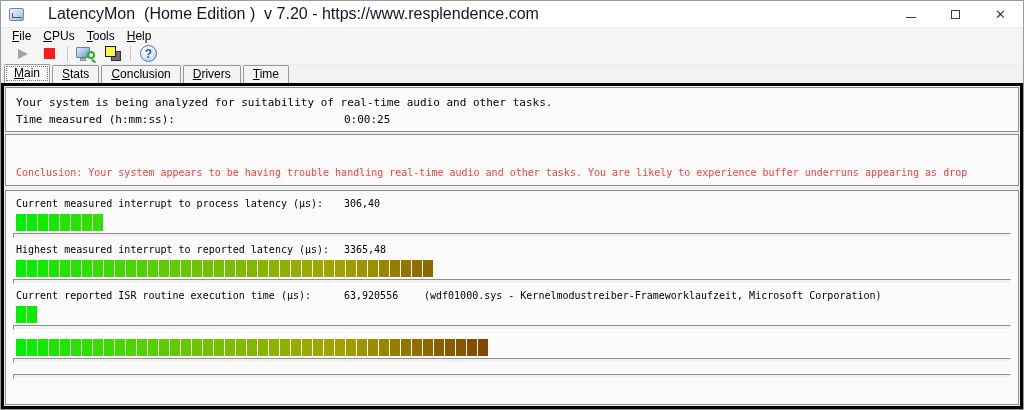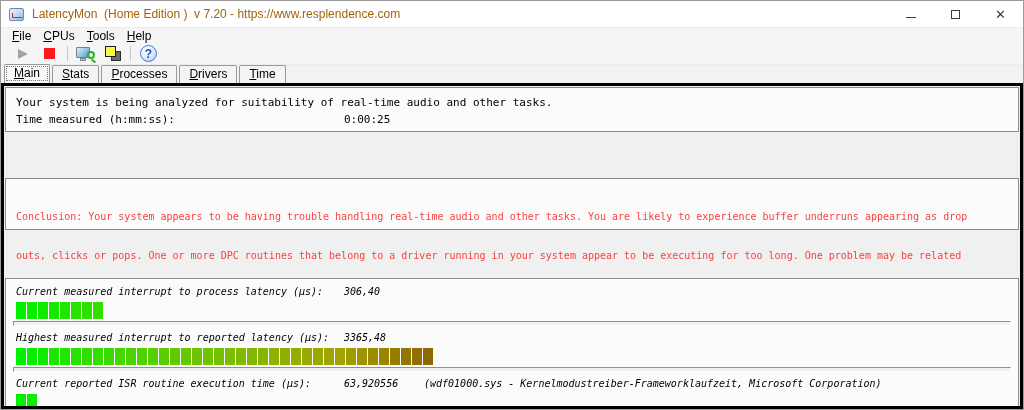--- a/index.html
+++ b/index.html
@@ -21,21 +21,21 @@
   }
   .app-icon {
     width: 15px; height: 13px; position: relative; flex: none;
     border: 1px solid #6a89b4; border-radius: 2px;
     background: linear-gradient(135deg, #eaf3fb 0%, #bcd6ee 60%, #8fb8dd 100%);
   }
   .app-icon::after {
     content: ""; position: absolute; left: 2px; top: 4px; width: 9px; height: 4px;
     border-bottom: 1px solid #2d7a2d; border-left: 1px solid #b03030;
   }
-  .title-text { margin-left: 8px; font-size: 12px; color: #a16207; white-space: pre; }
+  .title-text { margin-left: 24px; font-size: 16px; color: #0f172a; white-space: pre; }
   .win-controls { margin-left: auto; display: flex; height: 100%; flex: none; }
   .win-btn { width: 45px; height: 100%; display: flex; align-items: center; justify-content: center; color: #3c3c3c; font-size: 13px; }
   .glyph-min { width: 10px; border-top: 1px solid #3c3c3c; margin-top: 6px; }
   .glyph-max { width: 9px; height: 9px; border: 1px solid #3c3c3c; }
   .glyph-close { font-size: 13px; line-height: 1; }
 
   
   .menubar {
     height: 16px; background: #f5f5f5; flex: none;
     display: flex; align-items: center; padding-left: 5px;
@@ -103,39 +103,38 @@
   }
 
   
   .content {
     flex: 1; margin: 0;
     border: 3px solid #000000;
     background: #f0f0f0;
     padding: 1px;
     display: flex; flex-direction: column;
     overflow: hidden;
-    gap: 44px;
   }
   .panel { border: 1px solid #8d8d8d; background: #fbfbfb; flex: none; }
 
   .status-panel {
     height: 45px; margin-bottom: 2px;
     font-family: "DejaVu Sans Mono", monospace; font-size: 11px; color: #000;
     padding: 6px 0 0 10px; line-height: 17px;
   }
   .lbl-col { display: inline-block; width: 328px; }
 
   .conclusion-panel {
     height: 52px; margin-bottom: 4px;
     font-family: "DejaVu Sans Mono", monospace; font-size: 10px;
     padding: 5px 0 0 10px; line-height: 13px; white-space: pre;
   }
 
   .meters-panel { flex: 1; padding-top: 1px; }
-  .meter-row { padding-top: 5px; font-style: italic; }
+  .meter-row { padding-top: 5px; }
   .meter-line {
     font-family: "DejaVu Sans Mono", monospace; font-size: 10px; color: #000;
     padding-left: 10px; line-height: 13px; white-space: nowrap;
   }
   .meter-label { display: inline-block; width: 328px; }
   .meter-value { display: inline-block; min-width: 74px; }
   .meter-detail { margin-left: 6px; }
   .meter-bar { display: flex; height: 17px; margin: 4px 0 2px 10px; }
   .seg { width: 10px; height: 17px; margin-right: 1px; flex: none; }
   .meter-track {
@@ -198,21 +197,21 @@
     </div>
     <div class="tsep"></div>
     <div class="tbtn">
       <span class="help-icon">?</span>
     </div>
   </div>
 
   <div class="tabstrip" id="tabstrip">
       <div class="tab active">Main</div>
       <div class="tab">Stats</div>
-      <div class="tab">Processes</div>
+      <div class="tab">Conclusion</div>
       <div class="tab">Drivers</div>
       <div class="tab">Time</div>
     </div>
 
   <div class="content">
 
     <div class="panel status-panel">
       <div>Your system is being analyzed for suitability of real-time audio and other tasks.</div>
       <div>
         <span class="lbl-col">Time measured (h:mm:ss):</span><span>0:00:25</span>

